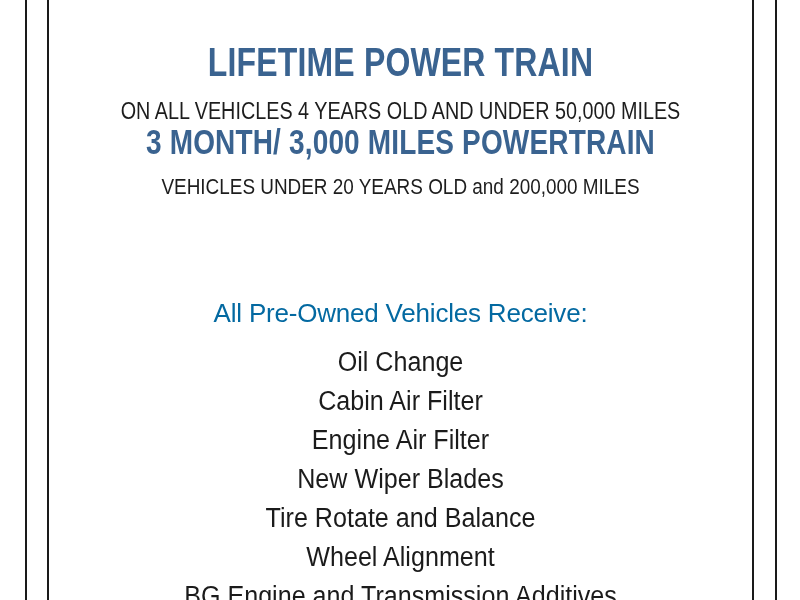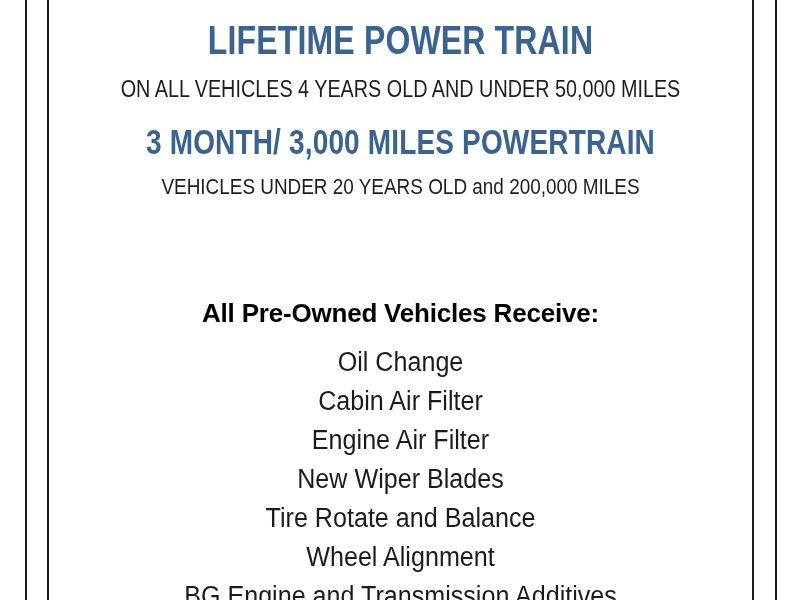--- a/index.html
+++ b/index.html
@@ -64,41 +64,41 @@
     font-family: "Liberation Sans Narrow", "Liberation Sans", sans-serif;
     font-weight: 400;
     font-stretch: condensed;
     line-height: 1;
     white-space: nowrap;
     transform: scaleX(0.86);
     transform-origin: center center;
   }
 
   
-  #warranty-block-1 { position: absolute; left: 0; top: 20px; }
+  #warranty-block-1 { position: absolute; left: 0; top: 42px; }
   #warranty-block-1 .block-headline { font-size: 40px; }
   #warranty-block-1 .block-subline  { font-size: 23px; margin-top: 18px; }
 
   
   #warranty-block-2 { position: absolute; left: 0; top: 124px; }
   #warranty-block-2 .block-headline { font-size: 35px; }
   #warranty-block-2 .block-subline  { font-size: 22px; margin-top: 17px; }
 
   
   .services-section {
     position: absolute;
     left: 0;
     top: 300px;
     width: 100%;
   }
 
   .services-heading {
-    color: #000000;
+    color: #0369a1;
     font-family: "Liberation Sans", sans-serif;
-    font-weight: 700;
+    font-weight: 400;
     font-size: 26px;
     line-height: 1;
     white-space: nowrap;
     letter-spacing: -0.2px;
   }
 
   .services-list {
     list-style: none;
     margin-top: 17px;
   }

